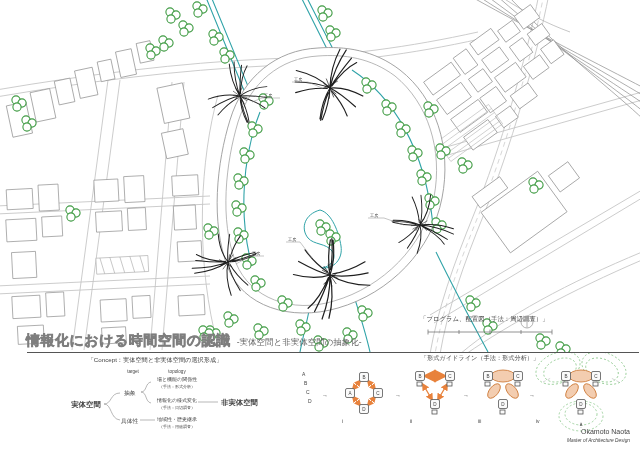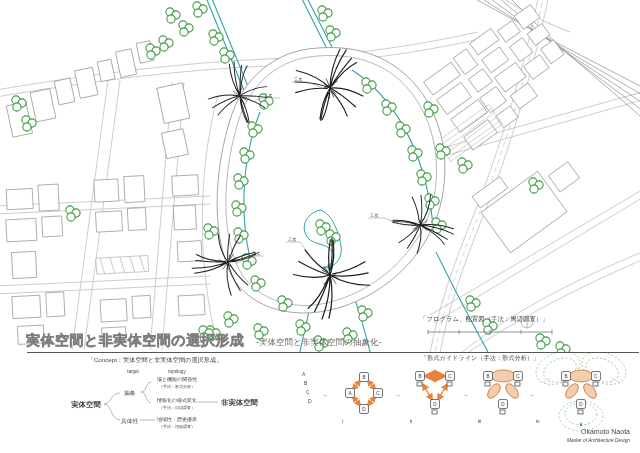--- a/index.html
+++ b/index.html
@@ -3,21 +3,21 @@
 <meta charset="utf-8">
 <style>
   html,body{margin:0;padding:0;background:#fff;}
   .board{position:relative;width:640px;height:453px;background:#ffffff;overflow:hidden;
          font-family:"Liberation Sans",sans-serif;}
   svg{position:absolute;left:0;top:0;}
   svg text{font-family:"Liberation Sans",sans-serif;fill:#444;}
   .title-block{position:absolute;left:26px;top:331px;white-space:nowrap;z-index:5;}
   .main-title{font-size:14px;font-weight:bold;letter-spacing:.5px;color:#b9b9b9;
               -webkit-text-stroke:0.6px #7e7e7e;}
-  .subtitle{font-size:8.5px;color:#666;margin-left:12px;}
+  .subtitle{font-size:8.5px;color:#666;margin-left:6px;}
   .rule{position:absolute;left:27px;top:352px;width:612px;border-top:1.2px solid #555;z-index:5;}
 </style>
 </head>
 <body>
 
 <div class="board">
 
 <svg width="640" height="352" viewBox="0 0 640 352">
   <defs>
     <g id="tree">
@@ -227,21 +227,21 @@
       <circle cx="527" cy="322" r="6"></circle>
       <path d="M527,316.5 L527,327.5 M527,316.5 L524.5,321 L529.5,321 Z"></path>
     </g>
     <g stroke="#777" stroke-width="0.8" fill="none">
       <path d="M428,332 L552,332 M428,329.5 L428,334.5 M459,330 L459,334 M490,329.5 L490,334.5 M521,330 L521,334 M552,329.5 L552,334.5"></path>
     </g>
   </g>
 </svg>
 
 <div class="title-block">
-  <span class="main-title">実体空間と非実体空間の選択形成</span><span class="subtitle">-実体空間と非実体空間の抽象化-</span>
+  <span class="main-title">情報化における時間空間の認識</span><span class="subtitle">-実体空間と非実体空間の抽象化-</span>
 </div>
 <div class="rule"></div>
 
 <svg width="640" height="101" viewBox="0 0 640 101" style="top:352px;">
 
   <g>
     <text x="155" y="10" font-size="6.2" text-anchor="middle" fill="#333">「Concept：実体空間と非実体空間の選択形成」</text>
     <text x="133" y="21" font-size="4.6" text-anchor="middle" fill="#999">target</text>
     <text x="177" y="21" font-size="4.6" text-anchor="middle" fill="#999">topology</text>
 

